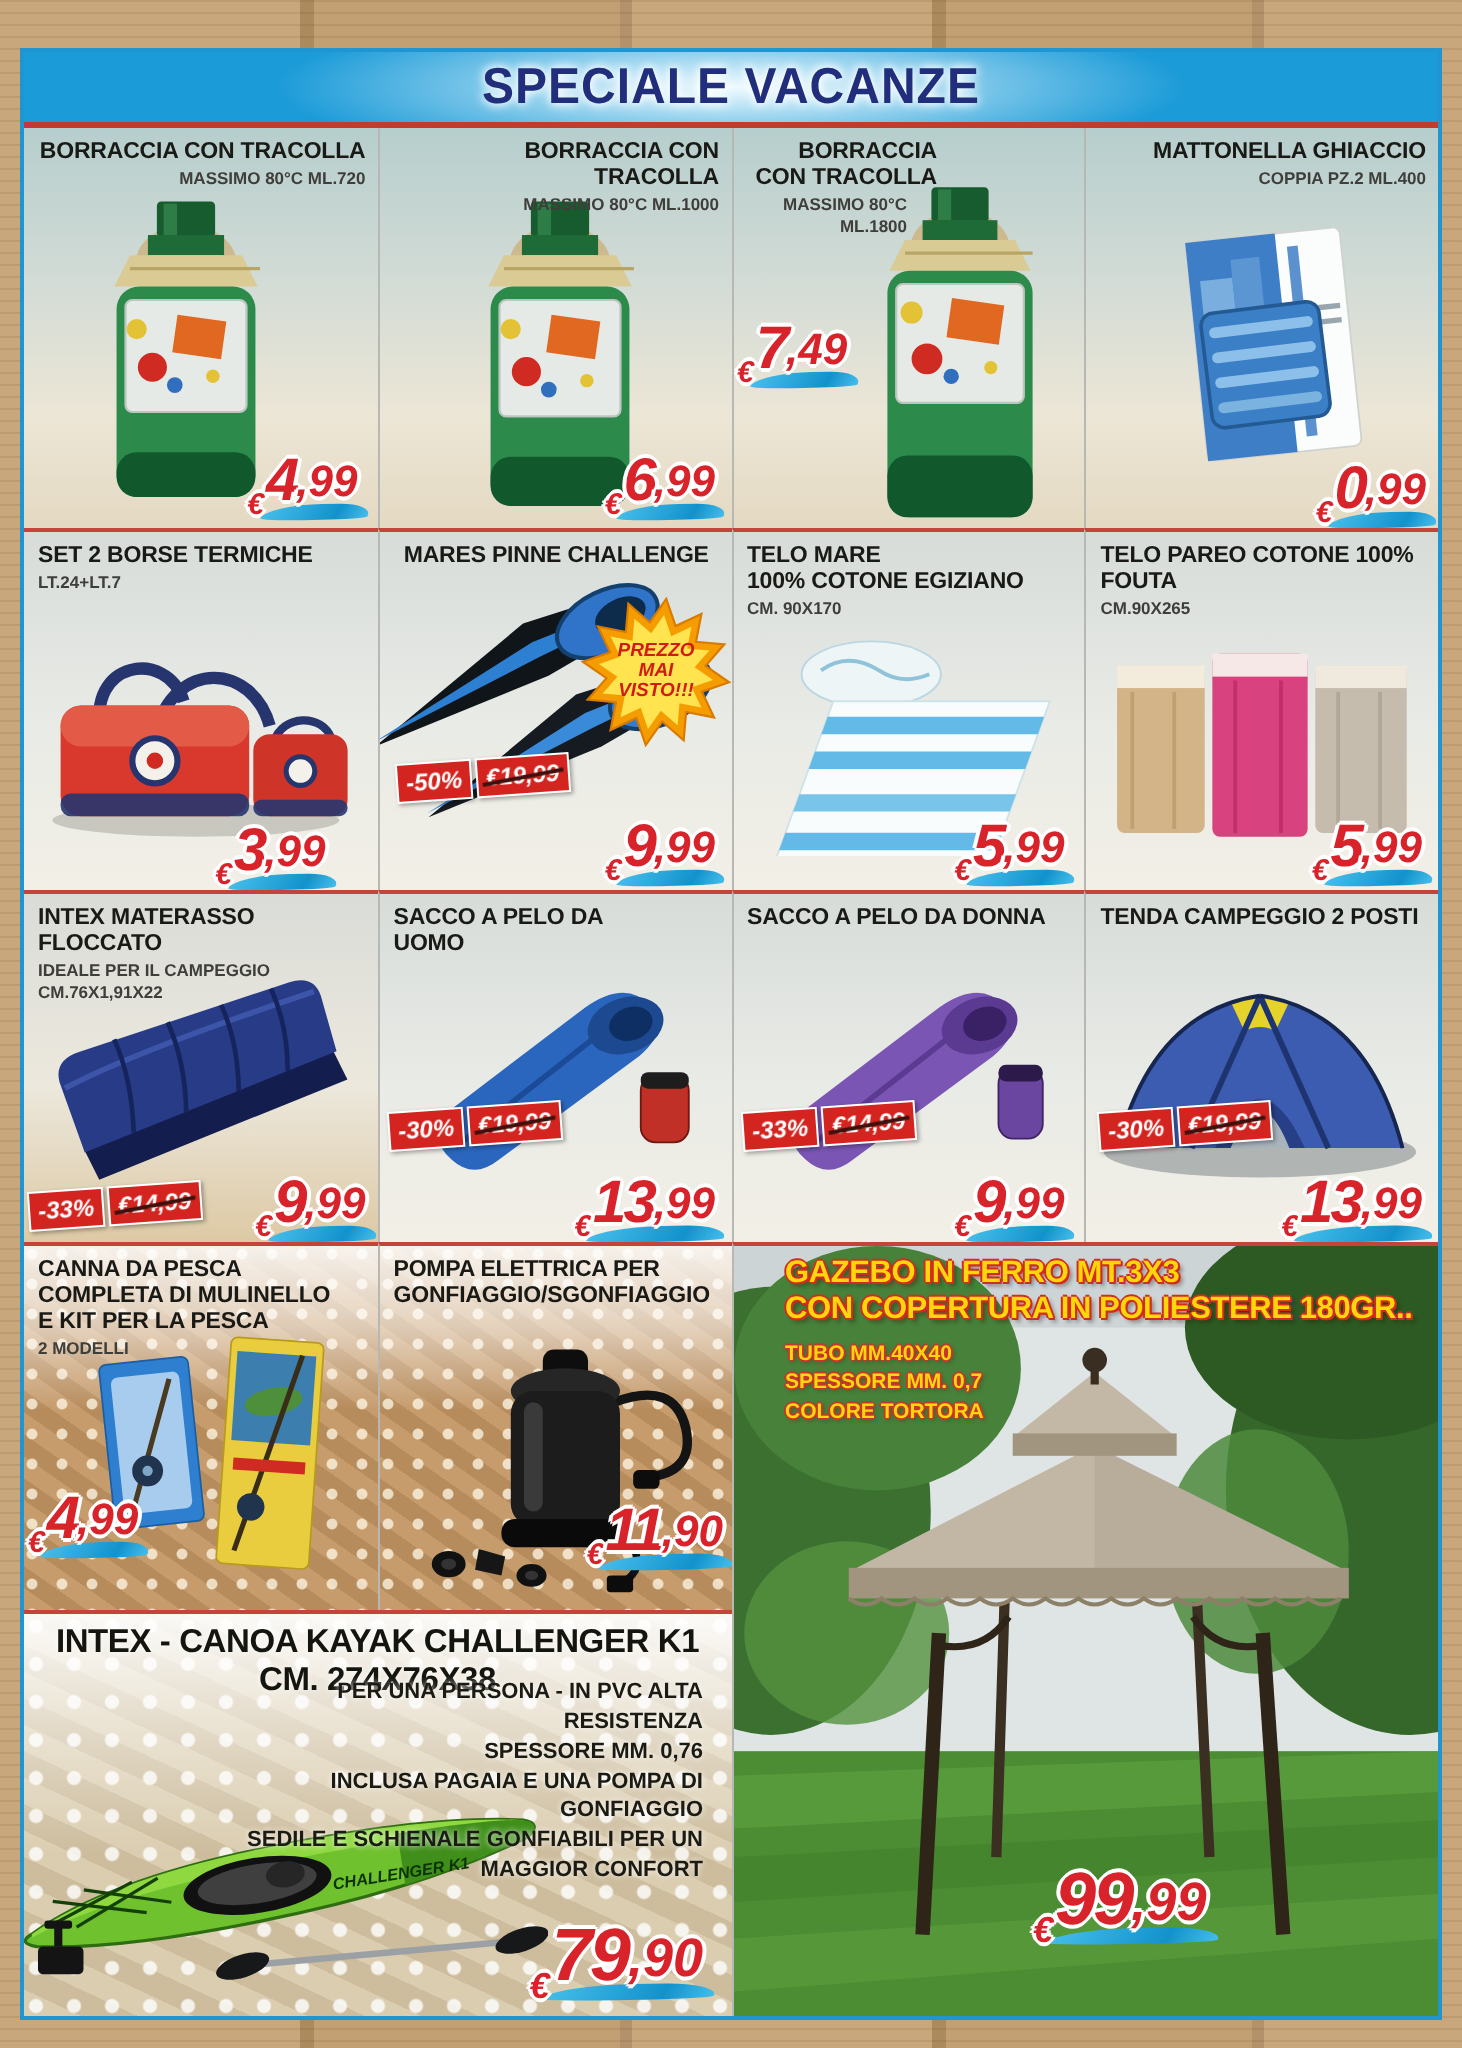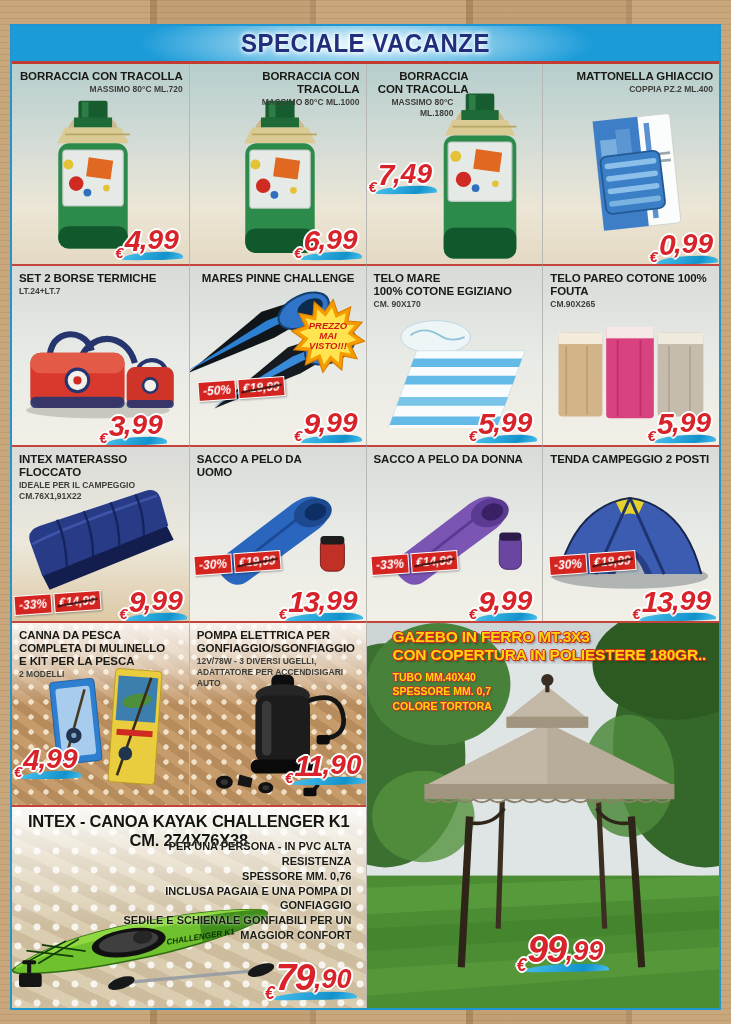--- a/index.html
+++ b/index.html
@@ -40,21 +40,21 @@
   
   .ptitle{position:relative;z-index:4;font-size:11.5px;line-height:1.12;font-weight:bold;color:#191915;letter-spacing:-.1px;}
   .psub{position:relative;z-index:4;font-size:8.5px;line-height:1.3;font-weight:bold;color:#3e3e3a;margin-top:1px;}
   .tc{text-align:center;}
   
   .price{position:absolute;z-index:6;font-weight:bold;font-style:italic;color:#d8232a;line-height:1;white-space:nowrap;}
   .price span{position:relative;z-index:2;
     text-shadow:-2px 0 #fff,2px 0 #fff,0 -2px #fff,0 2px #fff,-1px -1px #fff,1px -1px #fff,-1px 1px #fff,1px 1px #fff;}
   .price .eur{font-size:15px;top:7px;margin-right:1px;display:inline-block;position:relative;}
   .price .pi{font-size:30px;letter-spacing:-1.5px;}
-  .price .pd{font-size:28px;display:inline-block;transform:translateY(-2px);}
+  .price .pd{font-size:22px;display:inline-block;transform:translateY(-2px);}
   .price .swoosh{position:absolute;z-index:1;left:8px;right:-6px;bottom:-4px;height:8px;
     background:linear-gradient(90deg,#45bdea,#1292cc 70%,#45bdea);
     border-radius:60% 40% 50% 50% / 100% 100% 20% 20%;transform:skewX(-32deg) rotate(-1deg);}
   .price.big .eur{font-size:18px;top:9px;}
   .price.big .pi{font-size:37px;}
   .price.big .pd{font-size:27px;}
   
   .chip{position:absolute;z-index:6;display:flex;gap:2px;transform:rotate(-4deg);
     font-style:italic;font-weight:bold;font-size:12px;filter:drop-shadow(1px 1px 1px rgba(0,0,0,.35));}
   .chip span{background:#d42420;color:#fff;padding:2px 4px 2px;border:1px solid #fff;display:block;}
@@ -438,21 +438,20 @@
         </g>
       </svg>
       <div class="price" style="left:2px;bottom:30px;">
         <span class="eur">€</span><span class="pi">4</span><span class="pd">,99</span>
         <i class="swoosh"></i>
       </div>
     </div>
 
     <div class="cell rt bl mat">
       <div class="ptitle">POMPA ELETTRICA PER GONFIAGGIO/SGONFIAGGIO</div>
-      <div class="psub">12V/78W - 3 DIVERSI UGELLI, ADATTATORE PER ACCENDISIGARI AUTO</div>
       <svg class="photo" style="left:8px;top:46px;width:160px;height:132px;" viewBox="0 0 170 140">
         <path d="M116 34 q32 -12 38 14 q5 24 -22 26" stroke="#141414" stroke-width="5" fill="none"></path>
         <rect x="126" y="70" width="14" height="10" rx="3" fill="#0d0d0d"></rect>
         <rect x="78" y="6" width="24" height="20" rx="6" fill="#0e0e0e"></rect>
         <ellipse cx="90" cy="28" rx="29" ry="12" fill="#262626"></ellipse>
         <rect x="61" y="28" width="58" height="72" rx="12" fill="#1c1c1c"></rect>
         <rect x="68" y="34" width="10" height="58" rx="5" fill="#3a3a3a"></rect>
         <rect x="56" y="96" width="68" height="15" rx="7" fill="#0a0a0a"></rect>
         <ellipse cx="28" cy="120" rx="9" ry="7" fill="#111"></ellipse>
           <ellipse cx="28" cy="120" rx="4" ry="3" fill="#333"></ellipse>

